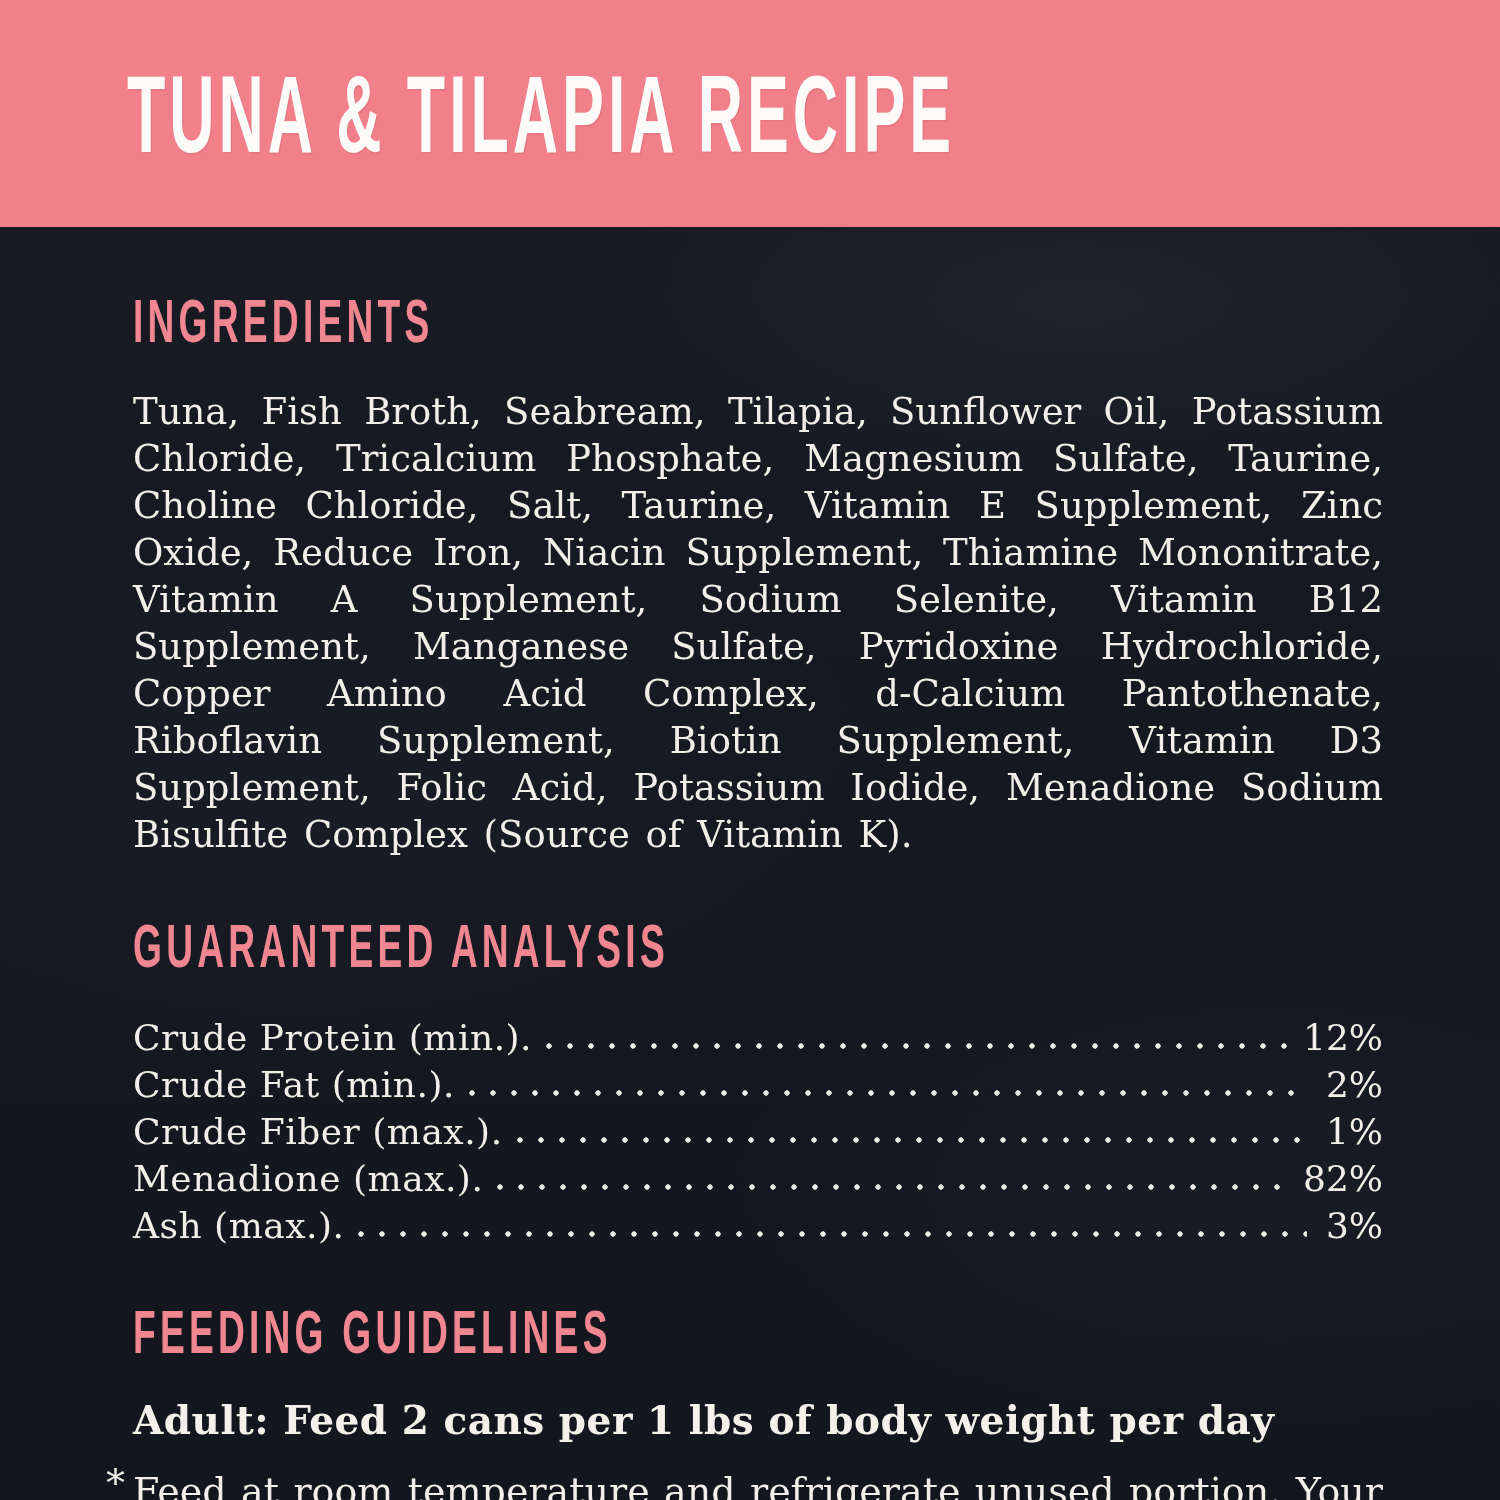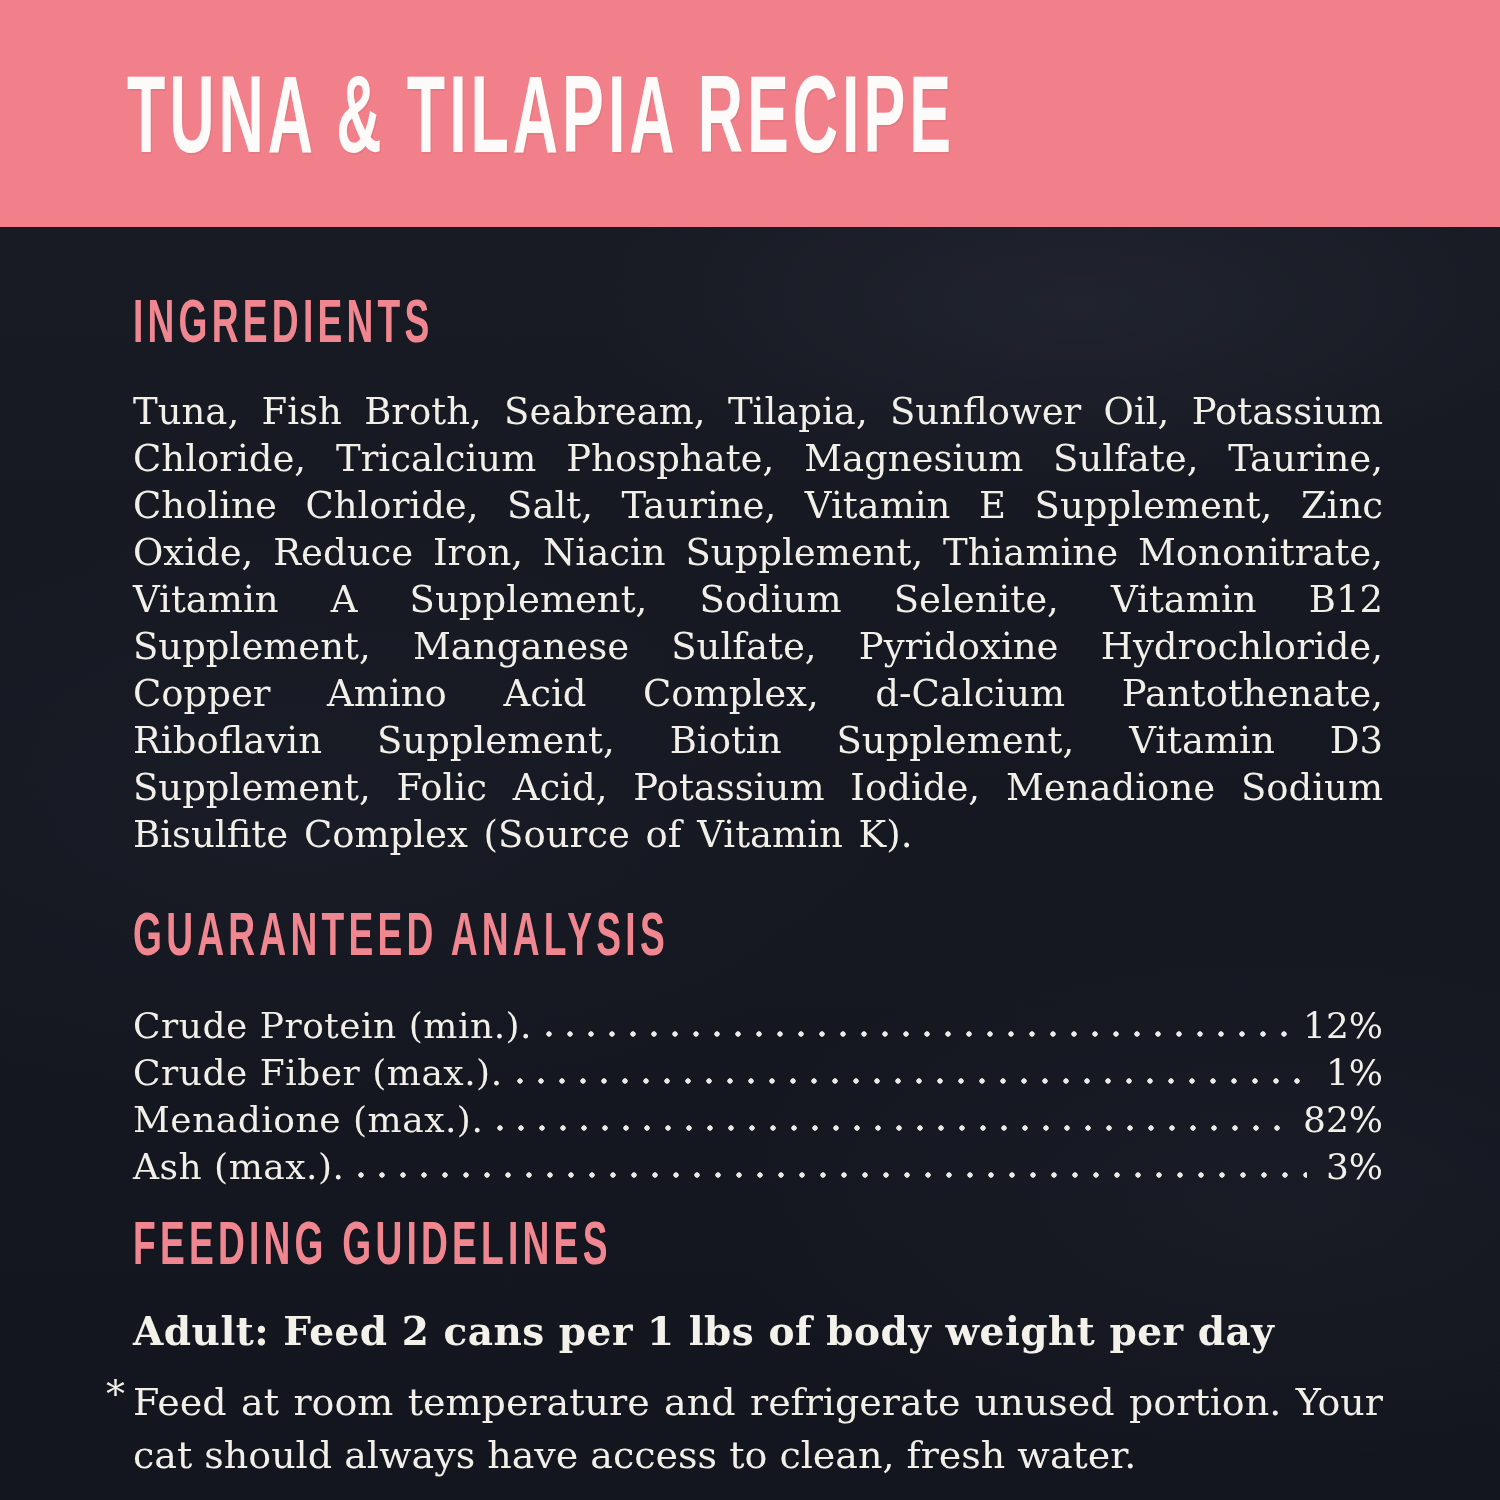--- a/index.html
+++ b/index.html
@@ -67,21 +67,21 @@
     margin: 32px 0 0 0;
     width: 1250px;
     color: #F2EFE9;
     font-size: 37px;
     line-height: 47px;
     text-align: justify;
     word-spacing: 4px;
   }
 
   
-  .analysis-heading-wrap { margin-top: 40px; }
+  .analysis-heading-wrap { margin-top: 52px; }
   .ga-rows { margin-top: 30px; width: 1250px; }
   .ga-row {
     display: flex;
     align-items: flex-end;
     height: 47px;
     color: #F2EFE9;
     font-size: 36px;
   }
   .ga-label { white-space: nowrap; letter-spacing: 0.5px; }
   .ga-leader {
@@ -90,21 +90,21 @@
     height: 8px;
     margin: 0 16px 8px 14px;
     background-image: radial-gradient(circle at 3px 4px, rgba(248,246,242,0.95) 2.4px, rgba(0,0,0,0) 3px);
     background-size: 21px 8px;
     background-repeat: repeat-x;
     background-position: left bottom;
   }
   .ga-value { white-space: nowrap; text-align: right; min-width: 60px; }
 
   
-  .feeding-heading-wrap { margin-top: 20px; }
+  .feeding-heading-wrap { margin-top: 50px; }
   .adult-line {
     margin: 30px 0 0 0;
     color: #F4F1EA;
     font-size: 39px;
     font-weight: 700;
     letter-spacing: 0.5px;
   }
   .note {
     position: relative;
     width: 1250px;
@@ -144,20 +144,25 @@
       <div class="analysis-heading-wrap">
         <h2 class="heading">GUARANTEED ANALYSIS</h2>
       </div>
       <div class="ga-rows">
         <div class="ga-row">
           <span class="ga-label">Crude Protein (min.).</span>
           <span class="ga-leader"></span>
           <span class="ga-value">12%</span>
         </div>
         <div class="ga-row">
+          <span class="ga-label">Crude Fat (min.).</span>
+          <span class="ga-leader"></span>
+          <span class="ga-value">2%</span>
+        </div>
+        <div class="ga-row">
           <span class="ga-label">Crude Fiber (max.).</span>
           <span class="ga-leader"></span>
           <span class="ga-value">1%</span>
         </div>
         <div class="ga-row">
           <span class="ga-label">Menadione (max.).</span>
           <span class="ga-leader"></span>
           <span class="ga-value">82%</span>
         </div>
         <div class="ga-row">

